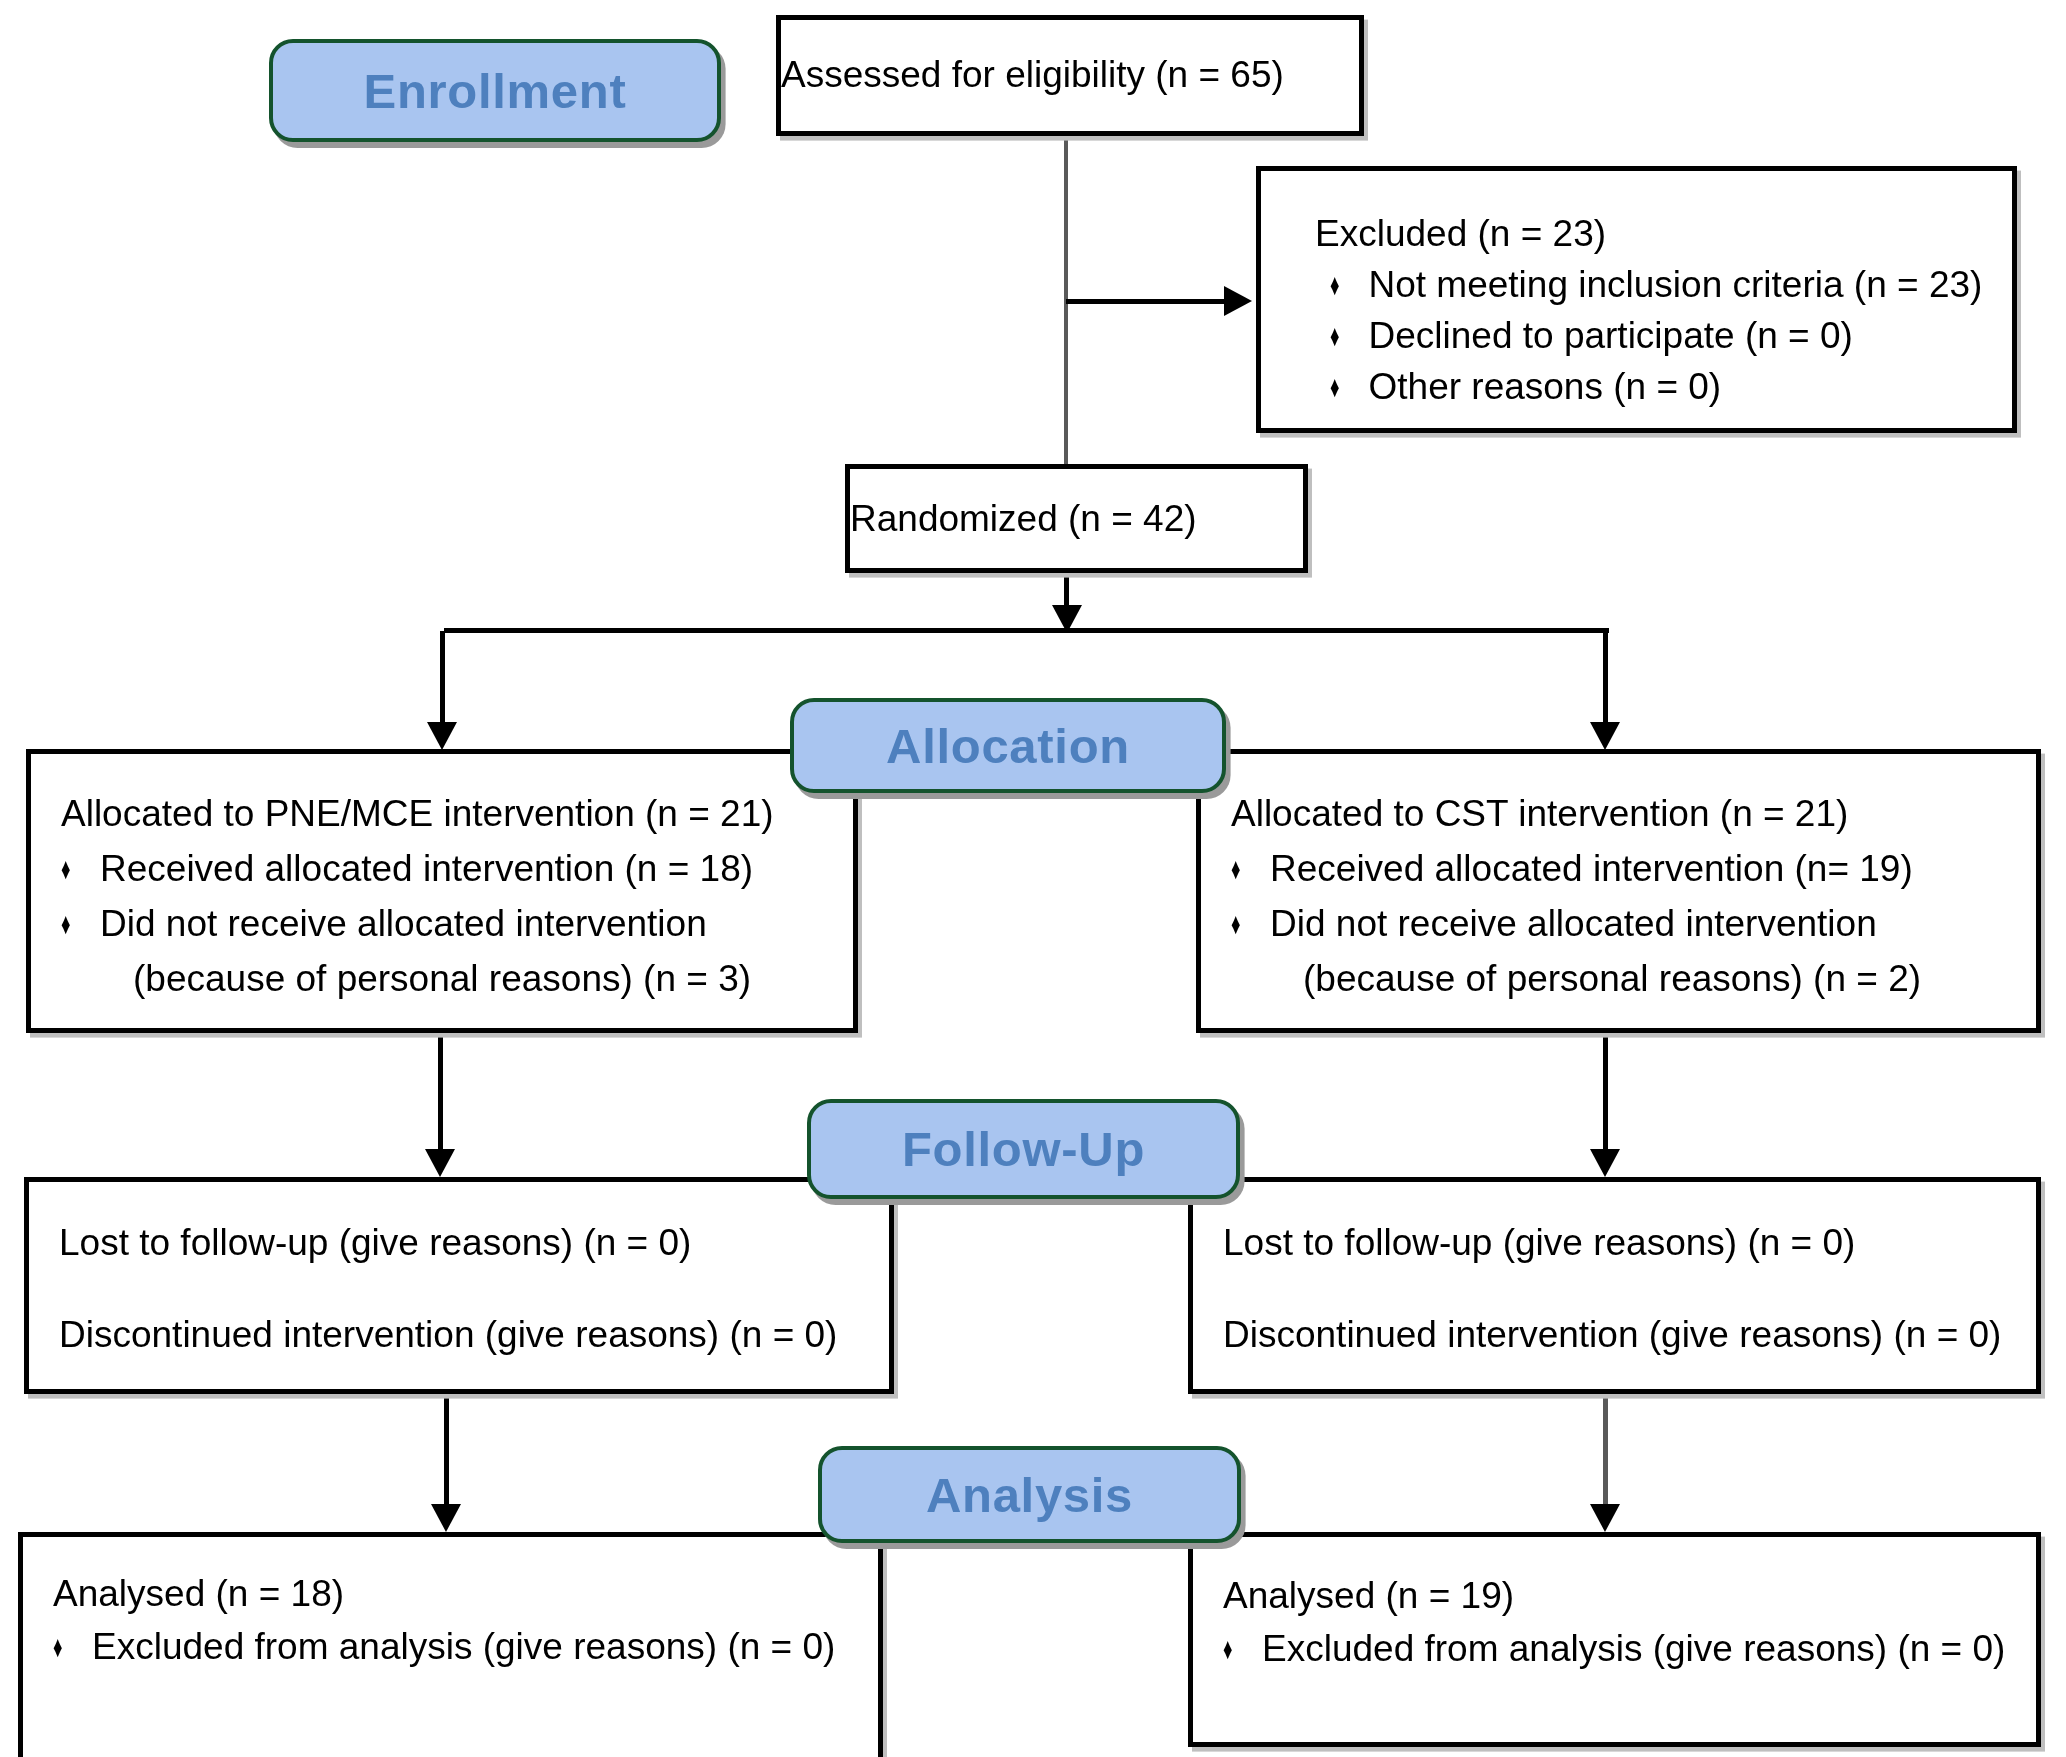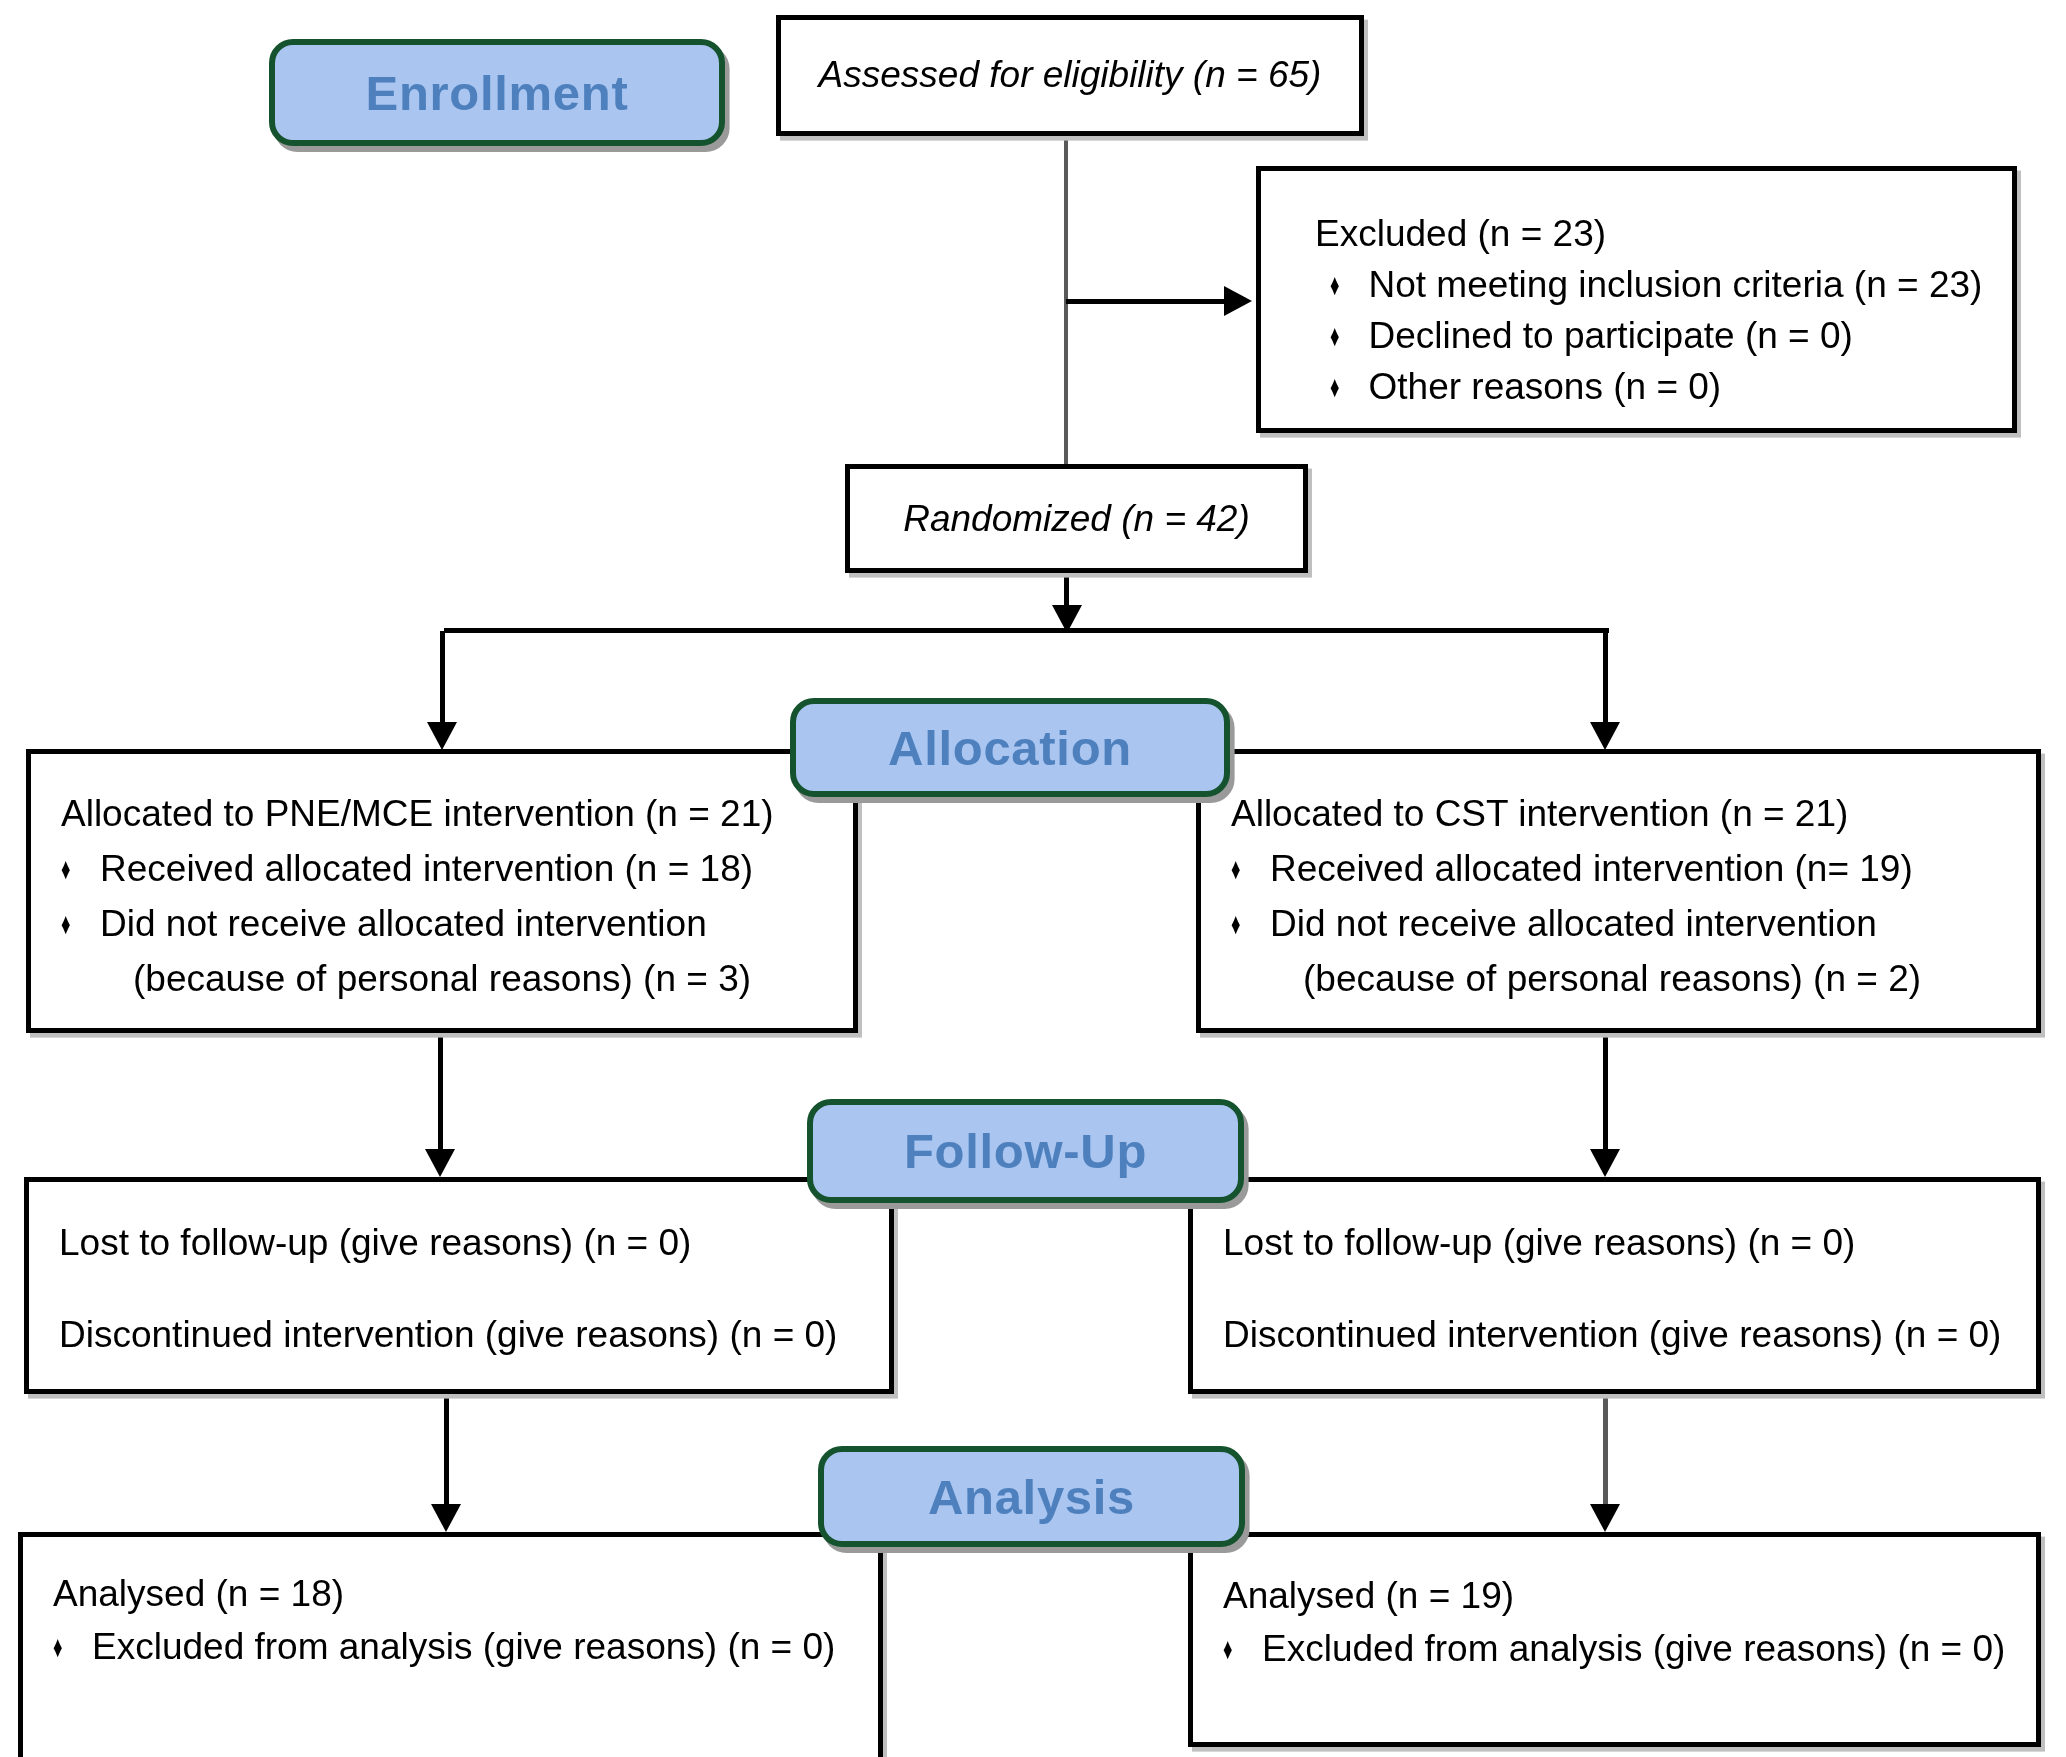--- a/index.html
+++ b/index.html
@@ -8,39 +8,39 @@
     width:2066px;height:1758px;
     background:#ffffff;
     font-family:"Liberation Sans","DejaVu Sans",sans-serif;
     color:#000;
     overflow:hidden;
   }
   
   .hdr{
     position:absolute;
     background:#a9c5f0;
-    border:6px solid #14532d;
+    border:4px solid #14532d;
     border-radius:24px;
     box-shadow:4.6px 6px 0 #9a9a9a;
     display:flex;align-items:center;justify-content:center;
     font-size:49px;font-weight:bold;color:#4e80be;
     letter-spacing:0.7px;
     z-index:5;
   }
   
   .wbox{
     position:absolute;
     background:#ffffff;
     border:5.3px solid #000;
     box-shadow:4px 4.6px 0 #bfbfbf;
     box-sizing:border-box;
     font-size:37px;line-height:54px;
     z-index:2;
   }
-  .wbox.center{display:flex;align-items:center;justify-content:center;font-style:italic;}
+  .wbox.center{display:flex;align-items:center;}
   .wbox .pad{padding:32px 20px 0 30px;}
   .row{white-space:nowrap;}
   .brow{display:flex;align-items:flex-start;}
   .bullet{
     display:inline-block;
     width:39px;flex:0 0 39px;
     font-size:30px;
     transform:scaleX(.62);
     transform-origin:left center;
   }

